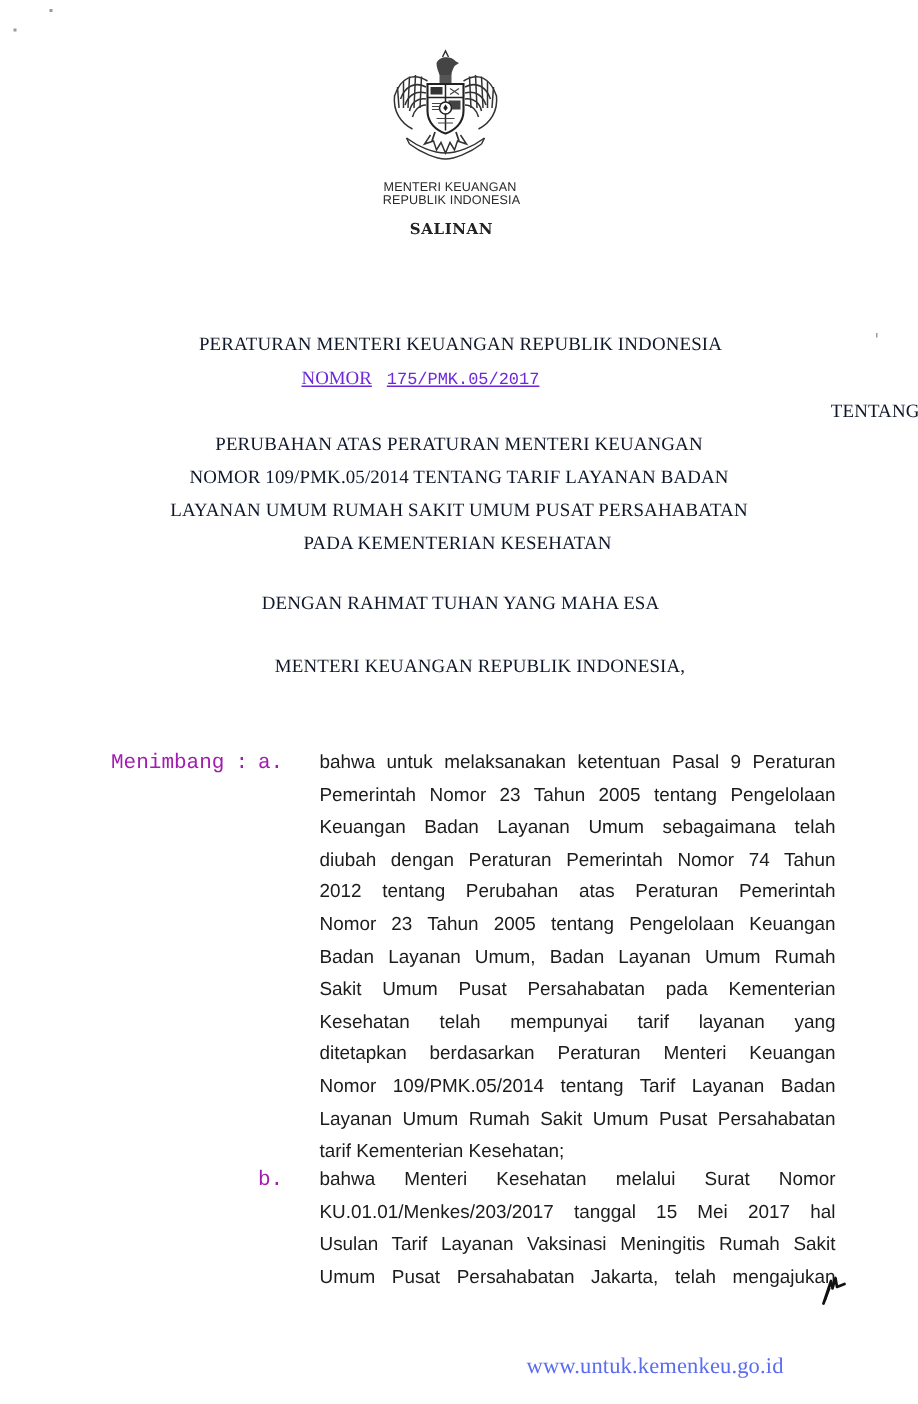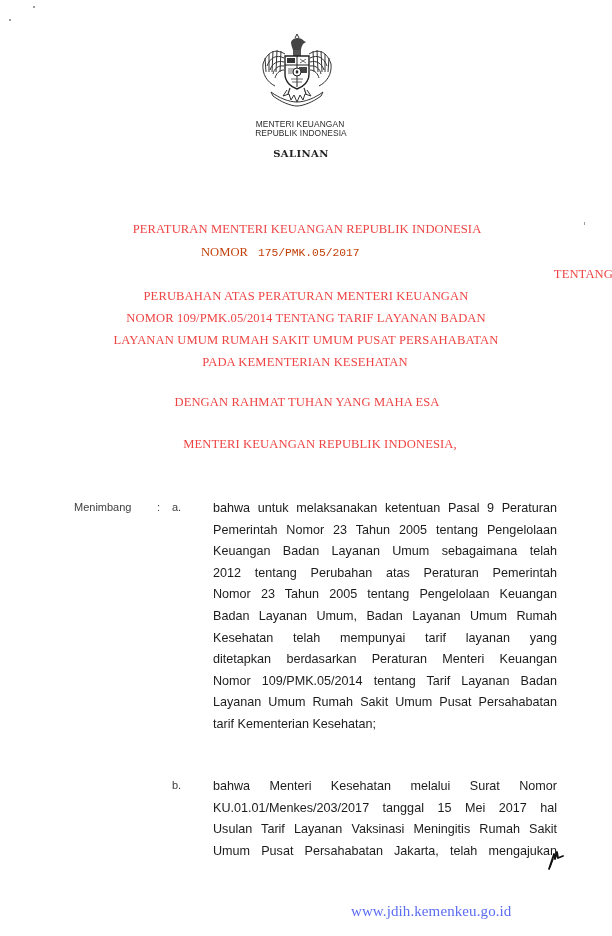--- a/index.html
+++ b/index.html
@@ -60,42 +60,43 @@
       color: #222;
     }
     .title-line {
       position: absolute;
       left: 0;
       width: 612px;
       text-align: center;
       font-family: "Liberation Serif", "DejaVu Serif", serif;
       font-size: 12.6px;
       letter-spacing: 0.1px;
-      color: #ef4444;
+      color: #0f172a;
       white-space: nowrap;
     }
     .nomor-row {
       position: absolute;
       top: 245px;
       left: 201px;
       font-family: "Liberation Serif", serif;
       font-size: 12.6px;
-      color: #c2410c;
+      color: #6d28d9;
       white-space: nowrap;
+      text-decoration: underline;
     }
     .nomor-row .num {
       margin-left: 10px;
       font-family: "Liberation Mono", monospace;
       font-size: 11.3px;
     }
     .body-text {
       position: absolute;
-      font-family: Liberation Sans, sans-serif;
-      font-size: 11px;
-      color: #404040;
+      font-family: Liberation Mono, monospace;
+      font-size: 14px;
+      color: #a21caf;
     }
     .label-menimbang { left: 74px; top: 501px; }
     .colon { left: 157px; top: 501px; }
     .marker-a { left: 172px; top: 501px; }
     .marker-b { left: 172px; top: 779px; }
     .para {
       position: absolute;
       left: 201px;
       width: 344px;
       font-family: Liberation Sans, sans-serif;
@@ -215,38 +216,40 @@
   <div class="title-line" style="top:437px;left:14px;">MENTERI KEUANGAN REPUBLIK INDONESIA,</div>
 
   <div class="body-text label-menimbang">Menimbang</div>
   <div class="body-text colon">:</div>
 
   <div class="body-text marker-a">a.</div>
   <div class="para para-a">
     <span class="ln">bahwa untuk melaksanakan ketentuan Pasal 9 Peraturan</span>
     <span class="ln">Pemerintah Nomor 23 Tahun 2005 tentang Pengelolaan</span>
     <span class="ln">Keuangan Badan Layanan Umum sebagaimana telah</span>
+    <span class="ln">diubah dengan Peraturan Pemerintah Nomor 74 Tahun</span>
     <span class="ln">2012 tentang Perubahan atas Peraturan Pemerintah</span>
     <span class="ln">Nomor 23 Tahun 2005 tentang Pengelolaan Keuangan</span>
     <span class="ln">Badan Layanan Umum, Badan Layanan Umum Rumah</span>
+    <span class="ln">Sakit Umum Pusat Persahabatan pada Kementerian</span>
     <span class="ln">Kesehatan telah mempunyai tarif layanan yang</span>
     <span class="ln">ditetapkan berdasarkan Peraturan Menteri Keuangan</span>
     <span class="ln">Nomor 109/PMK.05/2014 tentang Tarif Layanan Badan</span>
     <span class="ln">Layanan Umum Rumah Sakit Umum Pusat Persahabatan</span>
     <span class="ln last">tarif Kementerian Kesehatan;</span>
   </div>
 
   <div class="body-text marker-b">b.</div>
   <div class="para para-b">
     <span class="ln">bahwa Menteri Kesehatan melalui Surat Nomor</span>
     <span class="ln">KU.01.01/Menkes/203/2017 tanggal 15 Mei 2017 hal</span>
     <span class="ln">Usulan Tarif Layanan Vaksinasi Meningitis Rumah Sakit</span>
     <span class="ln">Umum Pusat Persahabatan Jakarta, telah mengajukan</span>
   </div>
 
   <svg class="paraf" viewBox="0 0 20 22" xmlns="http://www.w3.org/2000/svg">
     <path d="M3 21 L8 6 L9 11 L11 4 L12 10 L17 8" fill="none" stroke="#111" stroke-width="1.8" stroke-linecap="round" stroke-linejoin="round"></path>
     <path d="M4 19 L7 11" fill="none" stroke="#111" stroke-width="1.4" stroke-linecap="round"></path>
   </svg>
 
-  <a class="footer-link">www.jdih.kemenkeu.go.id</a>
+  <a class="footer-link">www.untuk.kemenkeu.go.id</a>
 
 </div>
 
 </body></html>

